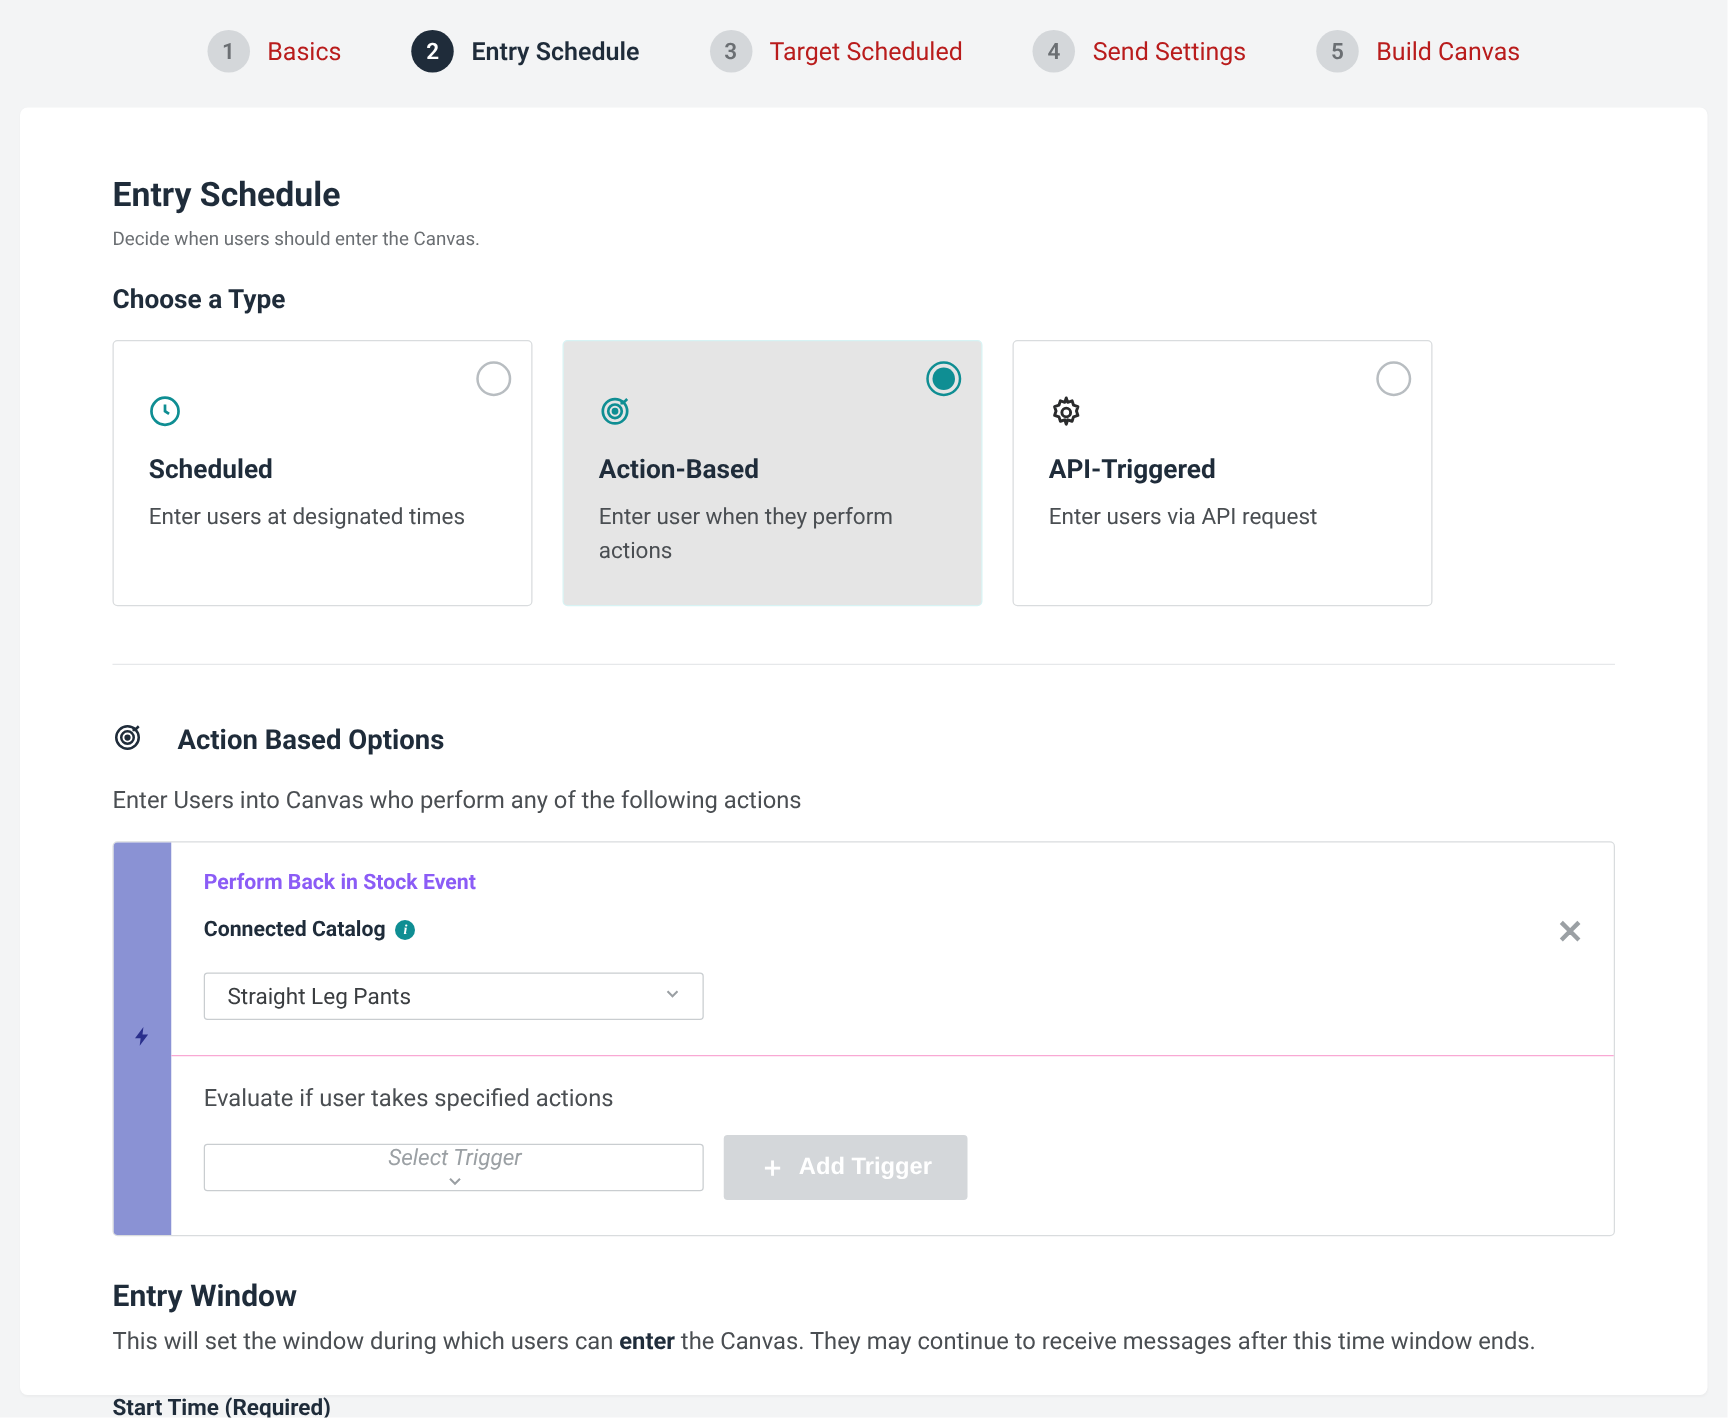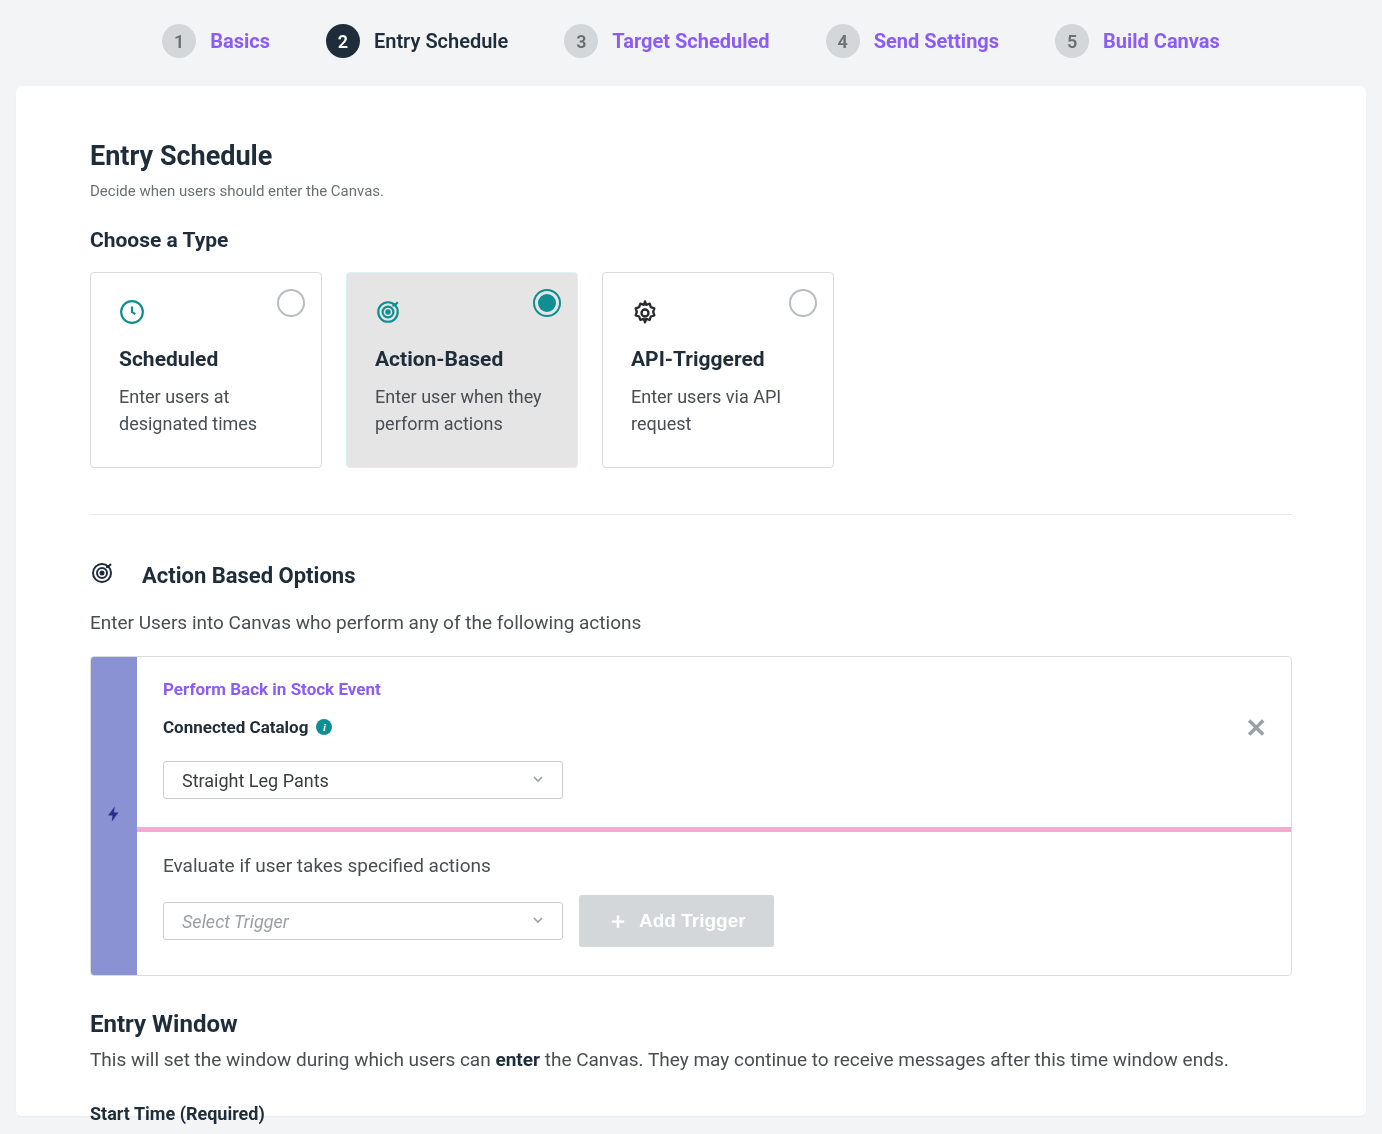--- a/index.html
+++ b/index.html
@@ -36,22 +36,22 @@
     justify-content: center;
     font-weight: 600;
     font-size: 18px;
   }
   .step.active .step-circle {
     background: #1f2c3a;
     color: #fff;
   }
   .step-label {
     font-size: 20px;
-    color: #8b5cf6;
-    font-weight: 700;
+    color: #b91c1c;
+    font-weight: 400;
   }
   .step.active .step-label { color: #1f2c3a; font-weight: 600; }
   
   .panel {
     background: #fff;
     border-radius: 6px;
     margin: 0 16px;
     padding: 54px 74px 40px 74px;
     box-shadow: 0 1px 2px rgba(0,0,0,0.03);
     height: 1030px;
@@ -73,24 +73,24 @@
     color: #1f2c3a;
     margin-bottom: 20px;
   }
   
   .type-cards {
     display: flex;
     gap: 24px;
     margin-bottom: 46px;
   }
   .type-card {
-    width: 232px;
+    width: 336px;
     border: 1px solid #d9dcde;
     border-radius: 4px;
-    padding: 26px 24px 30px 28px;
+    padding: 43px 24px 30px 28px;
     position: relative;
     cursor: pointer;
   }
   .type-card.selected {
     background: #e5e5e5;
     border-color: #d7f3f4;
   }
   .type-radio {
     position: absolute;
     top: 16px;
@@ -164,21 +164,21 @@
     align-items: center;
     justify-content: center;
     border-top-left-radius: 3px;
     border-bottom-left-radius: 3px;
   }
   .trigger-body { flex: 1; }
   .trigger-section {
     padding: 22px 26px 28px;
     position: relative;
   }
-  .trigger-section + .trigger-section { border-top: 5px solid #f9a8d4; }
+  .trigger-section + .trigger-section { border-top: 1px solid #f9a8d4; }
   .trigger-heading {
     font-size: 17px;
     font-weight: 700;
     color: #8b5cf6;
     margin-bottom: 18px;
   }
   .trigger-label {
     font-size: 17px;
     font-weight: 700;
     color: #1f2c3a;
@@ -205,21 +205,21 @@
     border: 1px solid #c9cdd0;
     border-radius: 3px;
     display: flex;
     align-items: center;
     justify-content: space-between;
     padding: 0 16px 0 18px;
     font-size: 18px;
     color: #3a3d40;
     cursor: pointer;
   }
-  .select.placeholder { color: #9ba0a4; font-style: italic; }
+  .select.placeholder { color: #9ba0a4; font-style: italic; flex-direction: column; }
   .select .chev {
     color: #9ba0a4;
   }
   .close-x {
     position: absolute;
     top: 56px;
     right: 24px;
     font-size: 26px;
     color: #9ba0a4;
     cursor: pointer;

